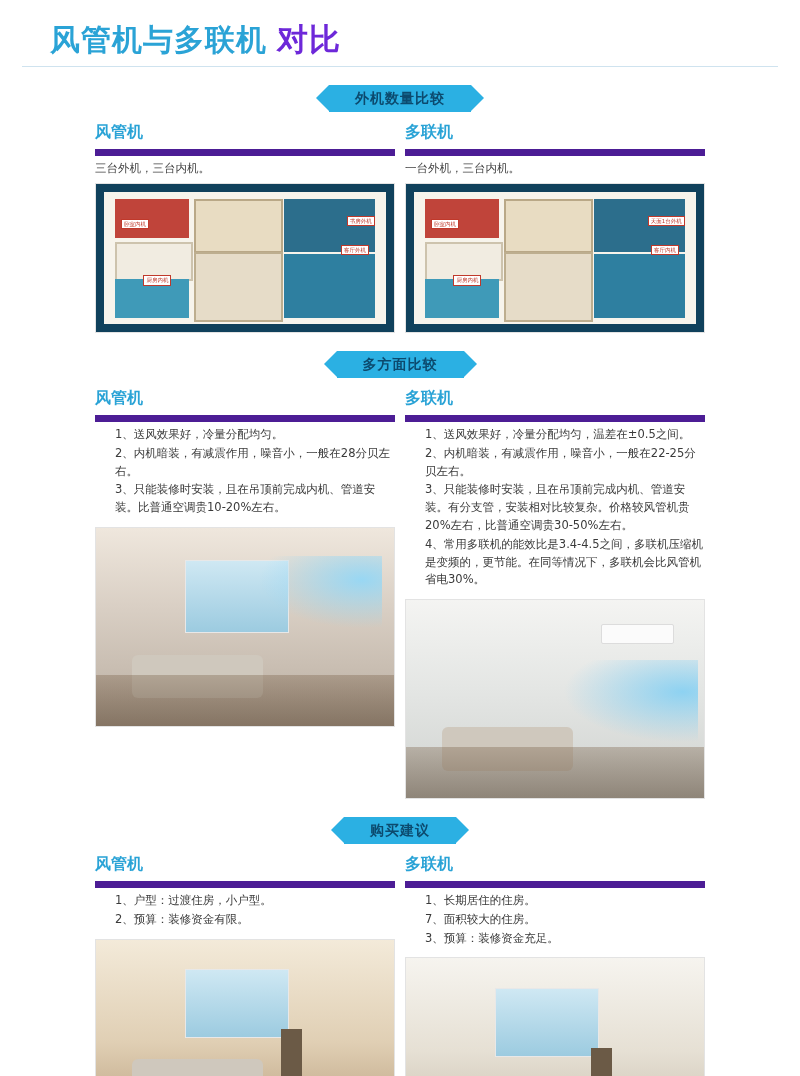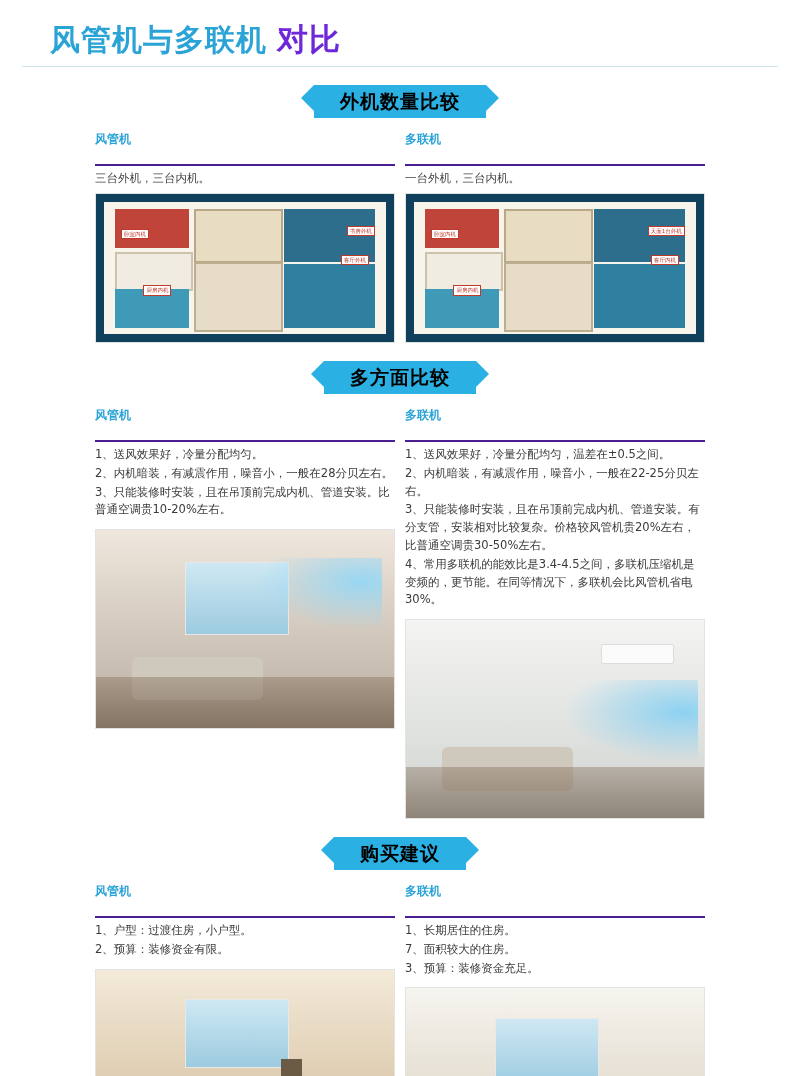--- a/index.html
+++ b/index.html
@@ -34,22 +34,22 @@
   }
 
   
   .ribbon-wrap{
     display:flex;justify-content:center;
     margin-top:18px;margin-bottom:10px;
   }
   .ribbon{
     position:relative;
     background:#2bb0e3;
-    color:#000000;
-    font-size:19px;
+    color:#0c4a6e;
+    font-size:14px;
     font-weight:bold;
     padding:5px 26px;
     letter-spacing:1px;
     line-height:1.2;
   }
   .ribbon:before,.ribbon:after{
     content:"";
     position:absolute;top:0;
     width:0;height:0;
     border-top:13px solid transparent;
@@ -61,24 +61,24 @@
   
   .cols{
     display:flex;
     justify-content:space-between;
     padding:0 95px 0 95px;
     box-sizing:border-box;
   }
   .col{width:300px;}
   .col-label{
     color:#2aa3d6;
-    font-size:12px;
+    font-size:16px;
     font-weight:bold;
-    border-bottom:2px solid #4c1d95;
-    padding-bottom:16px;
+    border-bottom:7px solid #4c1d95;
+    padding-bottom:6px;
     margin-bottom:4px;
     display:inline-block;
     width:100%;
     box-sizing:border-box;
   }
   .col-sub{
     font-size:11.5px;
     color:#444;
     line-height:1.5;
     margin-bottom:6px;
@@ -87,20 +87,21 @@
     margin:0;padding:0;
     list-style:none;
     font-size:11.5px;
     line-height:1.55;
     color:#3a3a3a;
   }
   ol.points li{
     margin-bottom:1px;
     text-indent:0;
     padding-left:0;
+    margin-left:20px;
   }
 
   
   .photo{
     width:100%;
     border:1px solid #e3e3e3;
     box-sizing:border-box;
     position:relative;
     overflow:hidden;
   }

